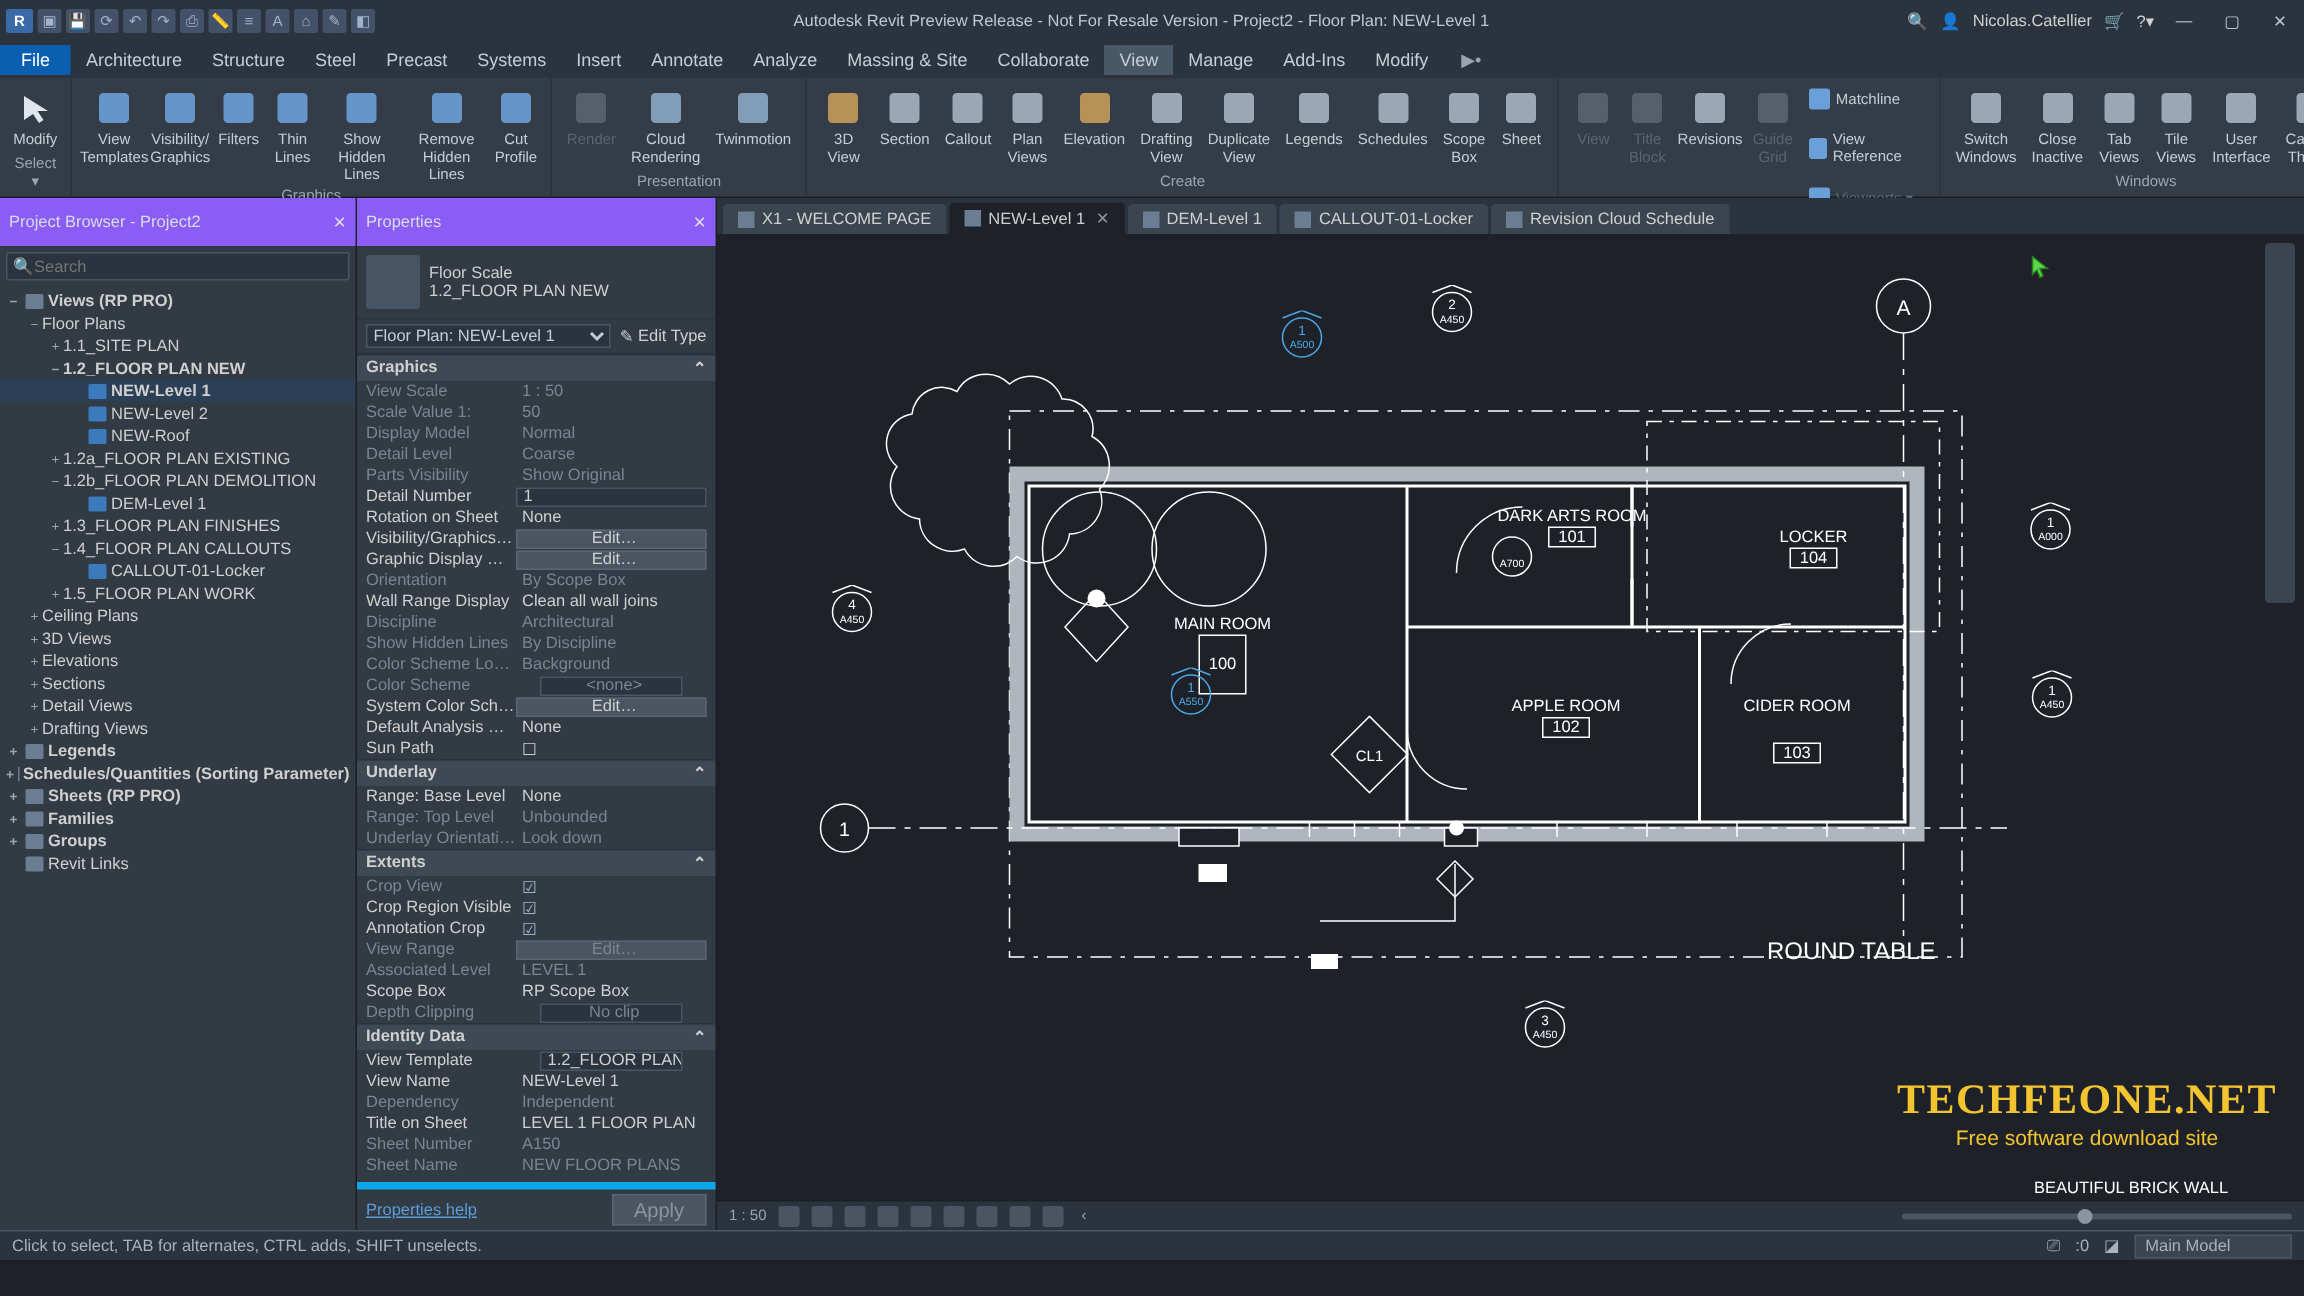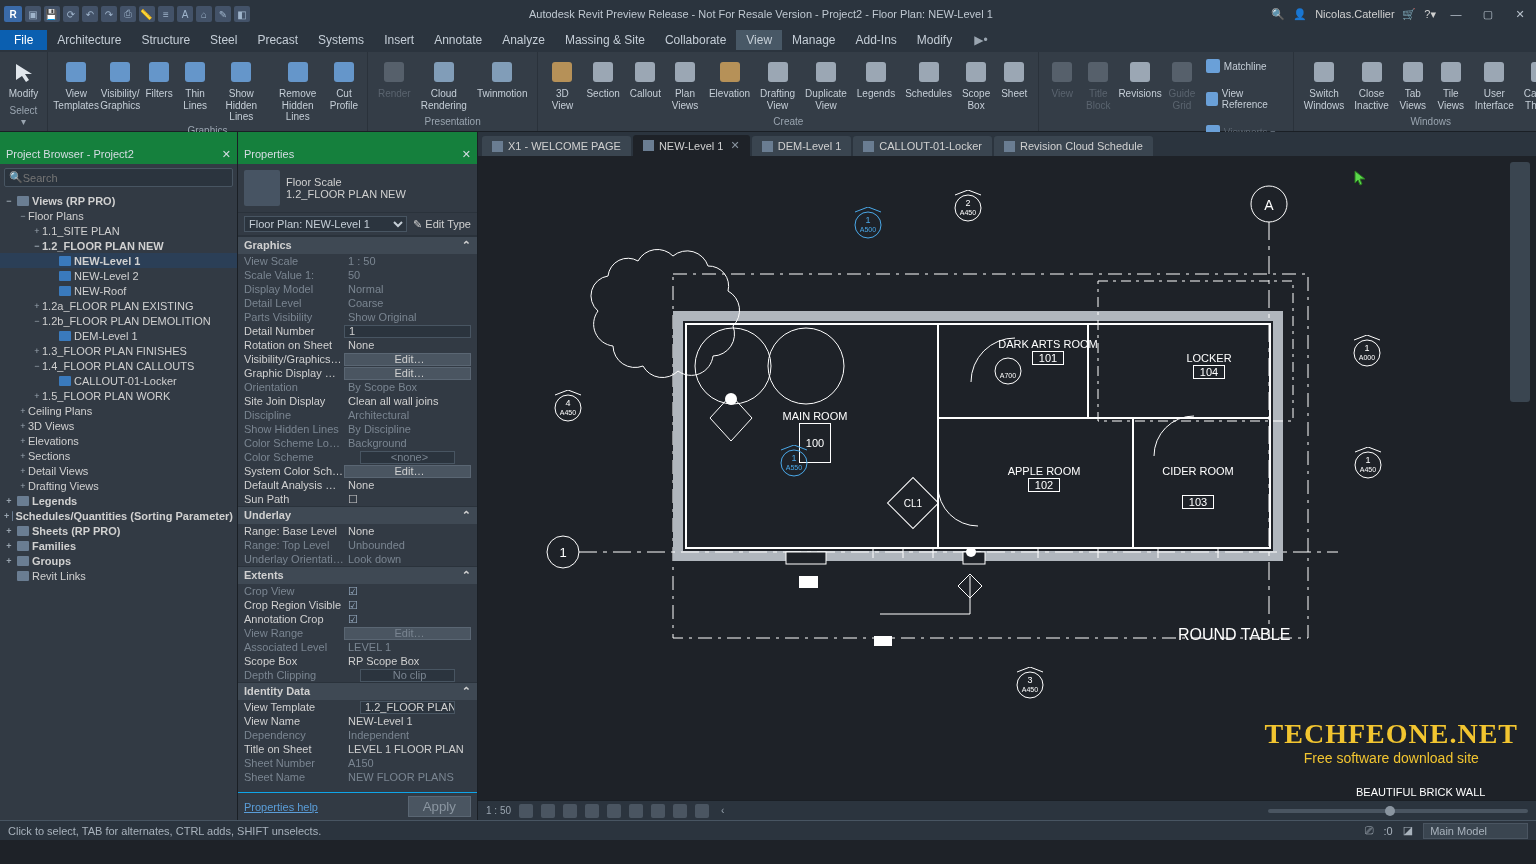--- a/index.html
+++ b/index.html
@@ -20,21 +20,21 @@
 .rg-tools{flex:1;display:flex;gap:2px;align-items:flex-start;padding-top:2px}
 .rg-label{text-align:center;font-size:10px;color:#9aa5b0;padding-bottom:2px}
 .rbtn{display:flex;flex-direction:column;align-items:center;justify-content:flex-start;padding:2px 4px;min-width:34px;cursor:pointer;text-align:center;line-height:1.15;font-size:10px;color:#c5ced7}
 .rbtn.disabled{color:#5a646f}
 .rbtn-ico{width:28px;height:28px;margin-bottom:2px;display:flex;align-items:center;justify-content:center}
 .rbtn-sm-col{display:flex;flex-direction:column;gap:13px;padding:2px}
 .rbtn-sm{display:flex;align-items:center;gap:4px;font-size:10px;color:#c5ced7;padding:1px 3px}
 .rbtn-sm.disabled{color:#5a646f}
 .workspace{display:flex;height:688px}
 .panel{background:#323a44;border-right:1px solid #1a1f25;display:flex;flex-direction:column}
-.panel-hdr{height:20px;background:#15803d;display:flex;align-items:flex-start;padding:16px 6px;font-size:11px;color:#d6dde4}
+.panel-hdr{height:20px;background:#8b5cf6;display:flex;align-items:center;padding:16px 6px;font-size:11px;color:#d6dde4}
 .panel-hdr .x{margin-left:auto;cursor:pointer}
 .search{margin:4px;display:flex;align-items:center;background:#2b343e;border:1px solid #485562;border-radius:2px;padding:2px 4px}
 .search input{flex:1;background:transparent;border:none;color:#c5ced7;font-size:11px;outline:none}
 .tree{flex:1;overflow:auto;font-size:11px;padding:2px 0}
 .tree-row{display:flex;align-items:center;height:15px;padding:0 4px;white-space:nowrap;cursor:pointer}
 .tree-row.bold{font-weight:bold}
 .tree-row.sel{background:#2b3f57}
 .exp{width:10px;text-align:center;color:#9aa5b0;font-size:9px}
 .tico{width:12px;height:10px;margin:0 3px;background:#6a7d92;border-radius:1px}
 .tico.sheet{background:#3a7abd}
@@ -48,21 +48,21 @@
 .phdr{background:#3f4954;padding:2px 6px;font-weight:bold;display:flex;border-top:1px solid #2a323b}
 .phdr .caret{margin-left:auto}
 .prow{display:flex;height:14px;align-items:center;padding:0 6px}
 .prow.dim{color:#7a8591}
 .plabel{flex:0 0 100px;overflow:hidden;text-overflow:ellipsis;white-space:nowrap}
 .pval{flex:1;padding-left:4px;overflow:hidden;white-space:nowrap}
 .pval.num-in{background:#2b343e;border:1px solid #485562;margin:1px 0;height:13px;line-height:11px}
 .pval.btn{text-align:center;background:#4a5561;border:1px solid #5a6673;margin:1px 0;height:13px;line-height:11px;cursor:pointer}
 .pval.sel-in{text-align:center;background:#2b343e;border:1px solid #485562;margin:1px 16px;height:13px;line-height:11px}
 .pval.chk::before{content:"☑";color:#9fb4cb}
-.prop-foot{display:flex;border-top:1px solid #0ea5e9;padding:3px 6px;align-items:center}
+.prop-foot{display:flex;border-top:5px solid #0ea5e9;padding:3px 6px;align-items:center}
 .prop-foot a{color:#5a9dd8;text-decoration:underline;cursor:pointer}
 .apply{margin-left:auto;padding:2px 14px;background:#4a5561;border:1px solid #5a6673;color:#8a95a0}
 .canvas-wrap{flex:1;display:flex;flex-direction:column;background:#b91c1c}
 .doc-tabs{height:24px;background:#2b343e;display:flex;align-items:flex-end;padding-left:4px;gap:2px}
 .dtab{display:flex;align-items:center;gap:5px;padding:4px 10px;background:#3a4550;border-radius:3px 3px 0 0;font-size:11px;cursor:pointer}
 .dtab.active{background:#1e2228}
 .dtab .dx{color:#8a95a0;margin-left:2px}
 .dtab-ico{width:11px;height:11px;background:#6a7d92}
 .canvas{flex:1;position:relative;background:#1e2228;overflow:hidden}
 svg.plan{position:absolute;inset:0}
@@ -611,21 +611,21 @@
         </div>
         <div class="prow">
           <div class="plabel">Graphic Display Options</div>
           <div class="pval btn">Edit…</div>
         </div>
         <div class="prow dim">
           <div class="plabel">Orientation</div>
           <div class="pval">By Scope Box</div>
         </div>
         <div class="prow">
-          <div class="plabel">Site Join Display</div>
+          <div class="plabel">Wall Range Display</div>
           <div class="pval">Clean all wall joins</div>
         </div>
         <div class="prow dim">
           <div class="plabel">Discipline</div>
           <div class="pval">Architectural</div>
         </div>
         <div class="prow dim">
           <div class="plabel">Show Hidden Lines</div>
           <div class="pval">By Discipline</div>
         </div>

